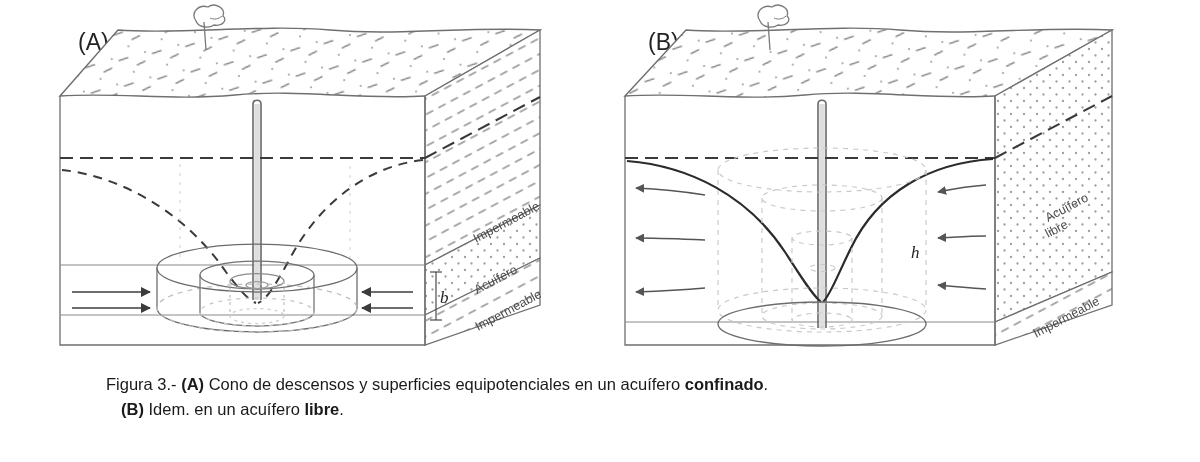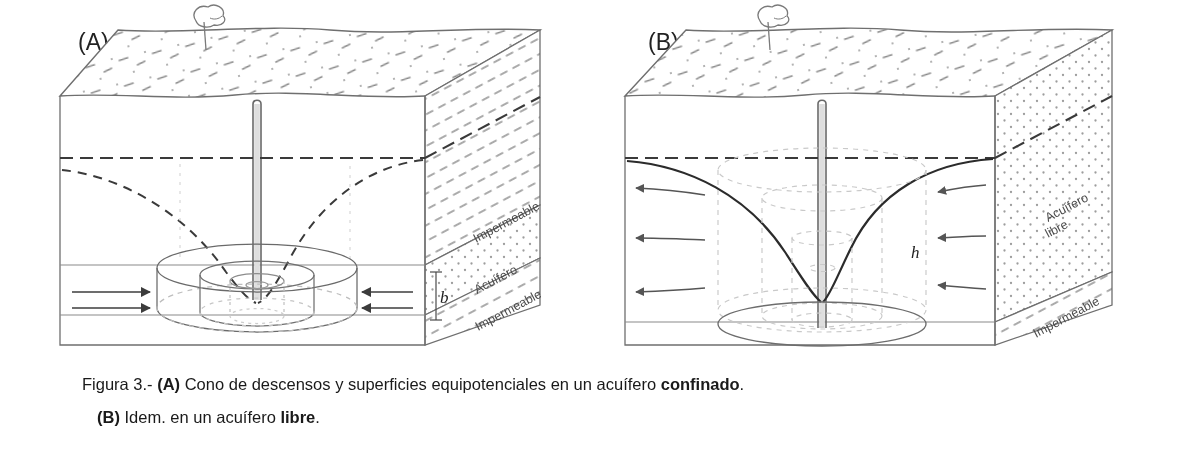--- a/index.html
+++ b/index.html
@@ -41,30 +41,31 @@
     font-style: italic;
     font-size: 17px;
     fill: #222222;
   }
   #caption {
     position: absolute;
     left: 0;
     top: 372px;
     width: 1140px;
     height: 90px;
+    padding-left: 24px;
   }
   .caption-line {
     font-family: "Liberation Sans", sans-serif;
     font-size: 16.5px;
     color: #1a1a1a;
     line-height: 25px;
     white-space: pre;
   }
   .caption-line-1 { margin-left: 82px; }
-  .caption-line-2 { margin-left: 97px; margin-top: 8px; }
+  .caption-line-2 { margin-left: 97px; }
   .cap-b { font-weight: bold; }
 </style>
 </head>
 <body>
 
 <div id="figure-root">
 
   <svg id="diagram-area" viewBox="0 0 1200 370">
     <defs>
 

